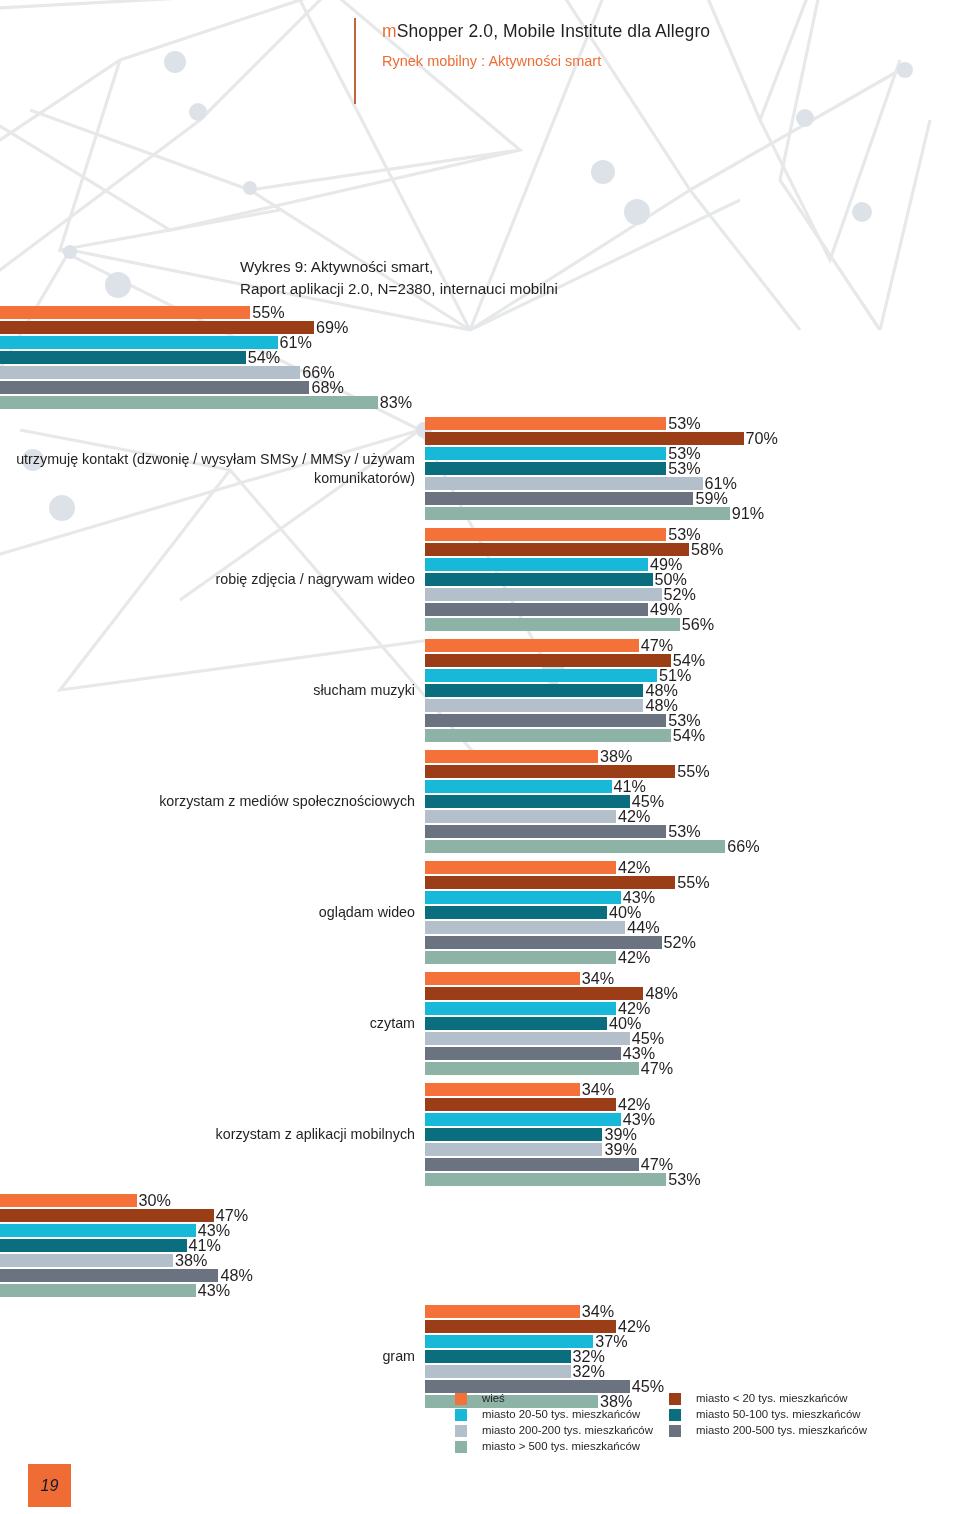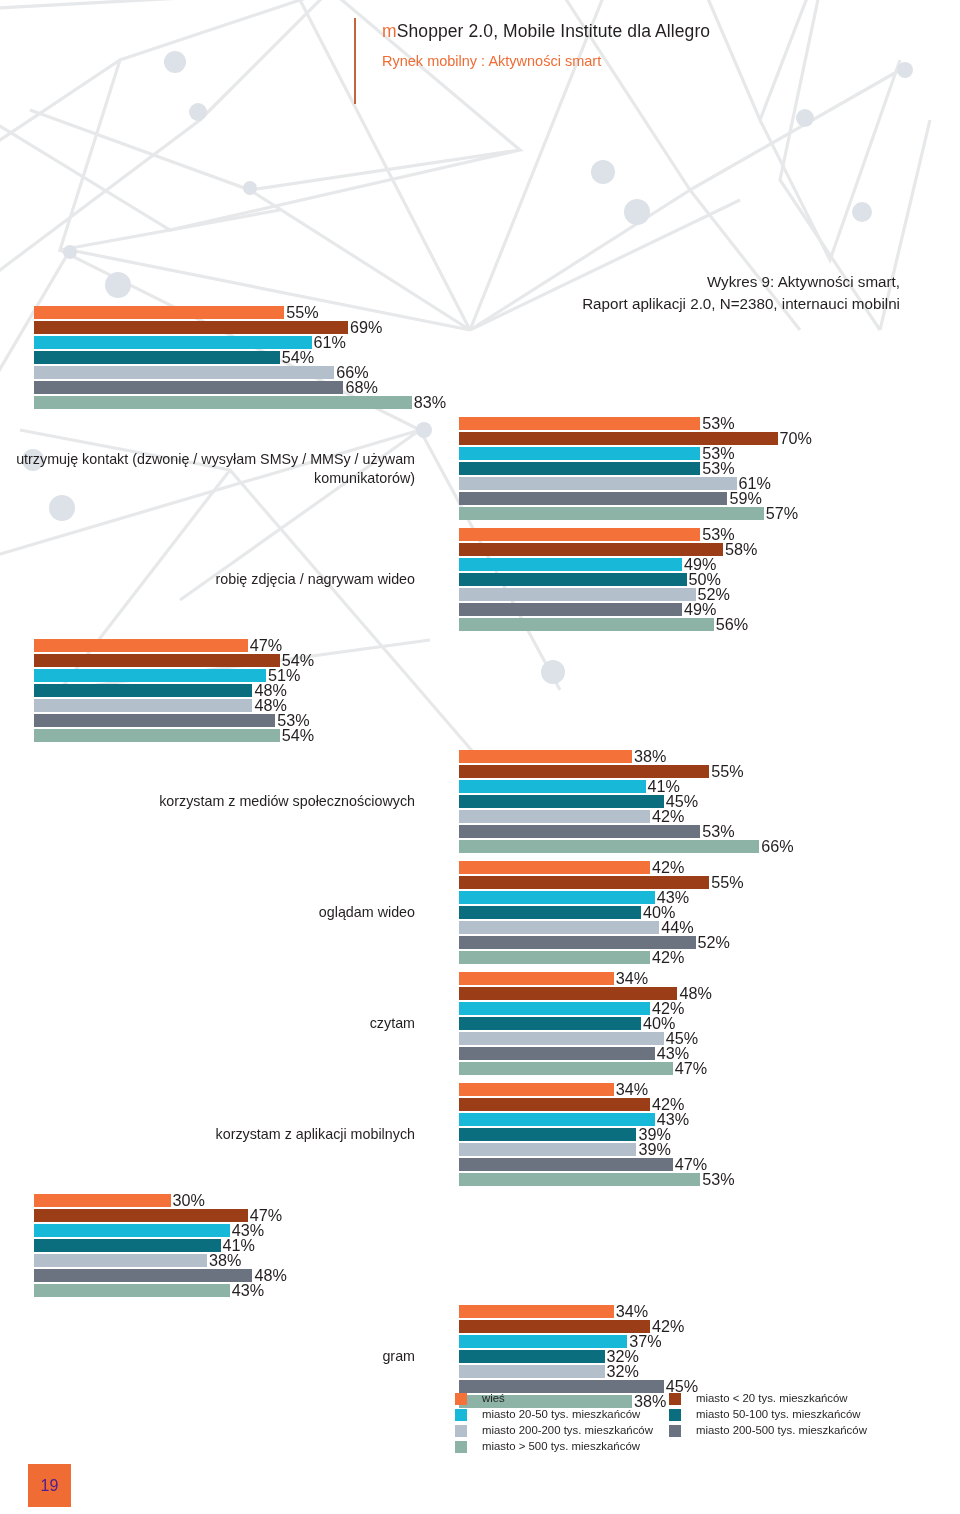--- a/index.html
+++ b/index.html
@@ -11,41 +11,41 @@
   }
   
   #bg-network{position:absolute;left:0;top:0;width:960px;height:1514px;z-index:0;pointer-events:none;}
   
   #header{position:absolute;left:354px;top:18px;z-index:5;padding-left:28px;}
   #header-rule{position:absolute;left:354px;top:18px;width:2px;height:86px;background:#c4643c;z-index:6;}
   #title-main{font-size:17.5px;letter-spacing:.1px;color:#231f20;line-height:1.5;white-space:nowrap;}
   #title-main .accent{color:#ef6c35;}
   #title-sub{font-size:14.5px;color:#ef6c35;line-height:1.5;margin-top:7px;white-space:nowrap;}
   
-  #chart-title{position:absolute;left:240px;top:271px;width:660px;text-align:right;
+  #chart-title{position:absolute;left:240px;top:256px;width:660px;text-align:left;
     font-size:15.2px;line-height:1.42;color:#231f20;z-index:5;}
   
   #chart{position:absolute;left:0;top:305px;width:960px;z-index:5;}
   .group{display:flex;align-items:center;position:relative;}
   .cat-label{width:425px;text-align:right;padding-right:10px;font-size:14.3px;line-height:1.3;
     color:#231f20;box-sizing:border-box;}
-  .bars{position:relative;flex:1;margin-left:34px;}
+  .bars{position:relative;flex:1;}
   .barrow{display:flex;align-items:center;}
   .bar{height:13px;}
   .barval{font-size:16.2px;color:#231f20;line-height:1;padding-left:2px;white-space:nowrap;}
   
   #legend{position:absolute;left:455px;top:1392px;width:480px;z-index:5;
     display:flex;gap:16px;}
   .legend-col{display:flex;flex-direction:column;gap:2.5px;}
   .legend-item{display:flex;align-items:flex-start;gap:7px;}
   .legend-swatch{width:12px;height:12px;flex:none;margin-top:1px;}
   .legend-text{font-size:11.4px;color:#231f20;line-height:1.18;white-space:nowrap;margin-left:8px;}
   
   #page-number{position:absolute;left:28px;top:1464px;width:43px;height:43px;background:#ef6c35;
-    color:#4c1d95;font-size:16px;display:flex;align-items:center;justify-content:center;z-index:5;}
+    color:#0f172a;font-size:16px;display:flex;align-items:center;justify-content:center;z-index:5;font-style:italic;}
 </style>
 </head>
 <body>
 
 <svg id="bg-network" viewBox="0 0 960 1514" preserveAspectRatio="none">
   <g stroke="#e6e8ea" stroke-width="3.2" fill="none">
     <path d="M-40 10 L330 -10 L120 60 L-30 160 M330 -10 L200 120 L-40 300 M120 60 L60 250 L280 210"></path>
     <path d="M330 -10 L520 150 L250 190 L30 110 M520 150 L170 230 L-10 120"></path>
     <path d="M250 190 L470 330 L70 250 L-30 420 M470 330 L300 0 M470 330 L740 200"></path>
     <path d="M60 250 L420 430 L180 600 M420 430 L-20 560 M420 430 L560 690"></path>
@@ -141,21 +141,21 @@
         <div class="barrow" style="height: 15px;">
           <div class="bar" style="background: rgb(180, 191, 204); width: 277.55px;"></div>
           <div class="barval">61%</div>
         </div>
         <div class="barrow" style="height: 15px;">
           <div class="bar" style="background: rgb(107, 114, 128); width: 268.45px;"></div>
           <div class="barval">59%</div>
         </div>
         <div class="barrow" style="height: 15px;">
           <div class="bar" style="background: rgb(140, 179, 165); width: 304.85px;"></div>
-          <div class="barval">57%</div>
+          <div class="barval">91%</div>
         </div>
       </div>
     </div>
     <div class="group" style="margin-bottom: 6px;">
       <div class="cat-label">robię zdjęcia / nagrywam wideo</div>
       <div class="bars">
         <div class="barrow" style="height: 15px;">
           <div class="bar" style="background: rgb(244, 113, 58); width: 241.15px;"></div>
           <div class="barval">53%</div>
         </div>
@@ -179,20 +179,21 @@
           <div class="bar" style="background: rgb(107, 114, 128); width: 222.95px;"></div>
           <div class="barval">49%</div>
         </div>
         <div class="barrow" style="height: 15px;">
           <div class="bar" style="background: rgb(140, 179, 165); width: 254.8px;"></div>
           <div class="barval">56%</div>
         </div>
       </div>
     </div>
     <div class="group" style="margin-bottom: 6px;">
+      <div class="cat-label">słucham muzyki</div>
       <div class="bars">
         <div class="barrow" style="height: 15px;">
           <div class="bar" style="background: rgb(244, 113, 58); width: 213.85px;"></div>
           <div class="barval">47%</div>
         </div>
         <div class="barrow" style="height: 15px;">
           <div class="bar" style="background: rgb(155, 61, 22); width: 245.7px;"></div>
           <div class="barval">54%</div>
         </div>
         <div class="barrow" style="height: 15px;">

